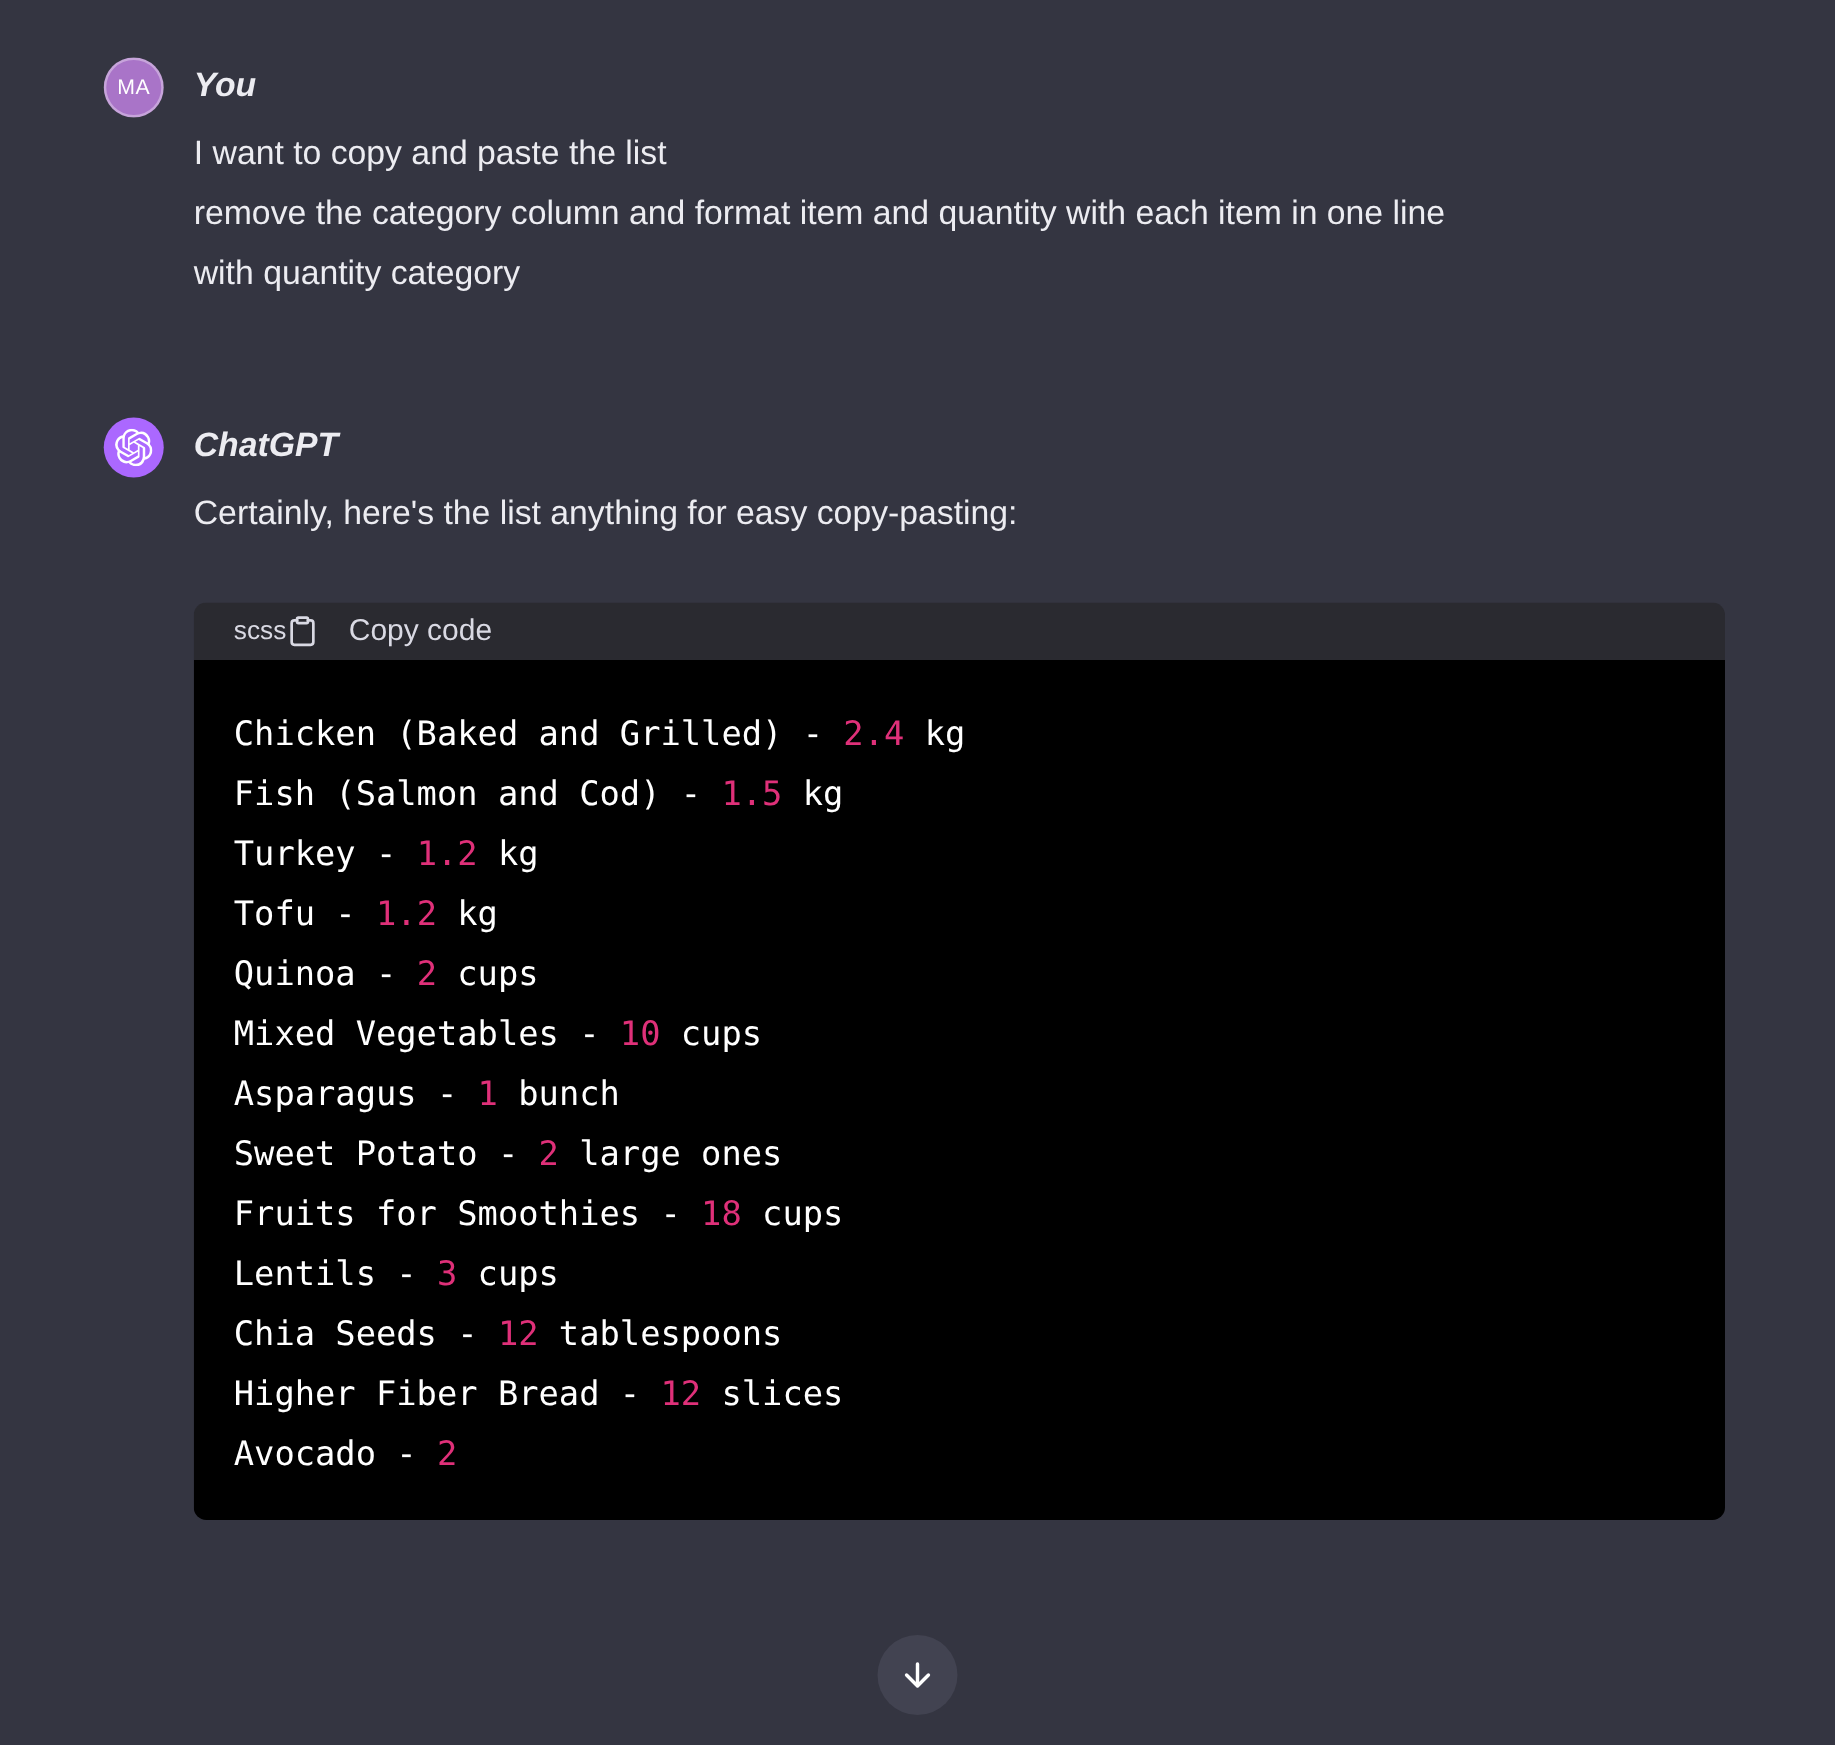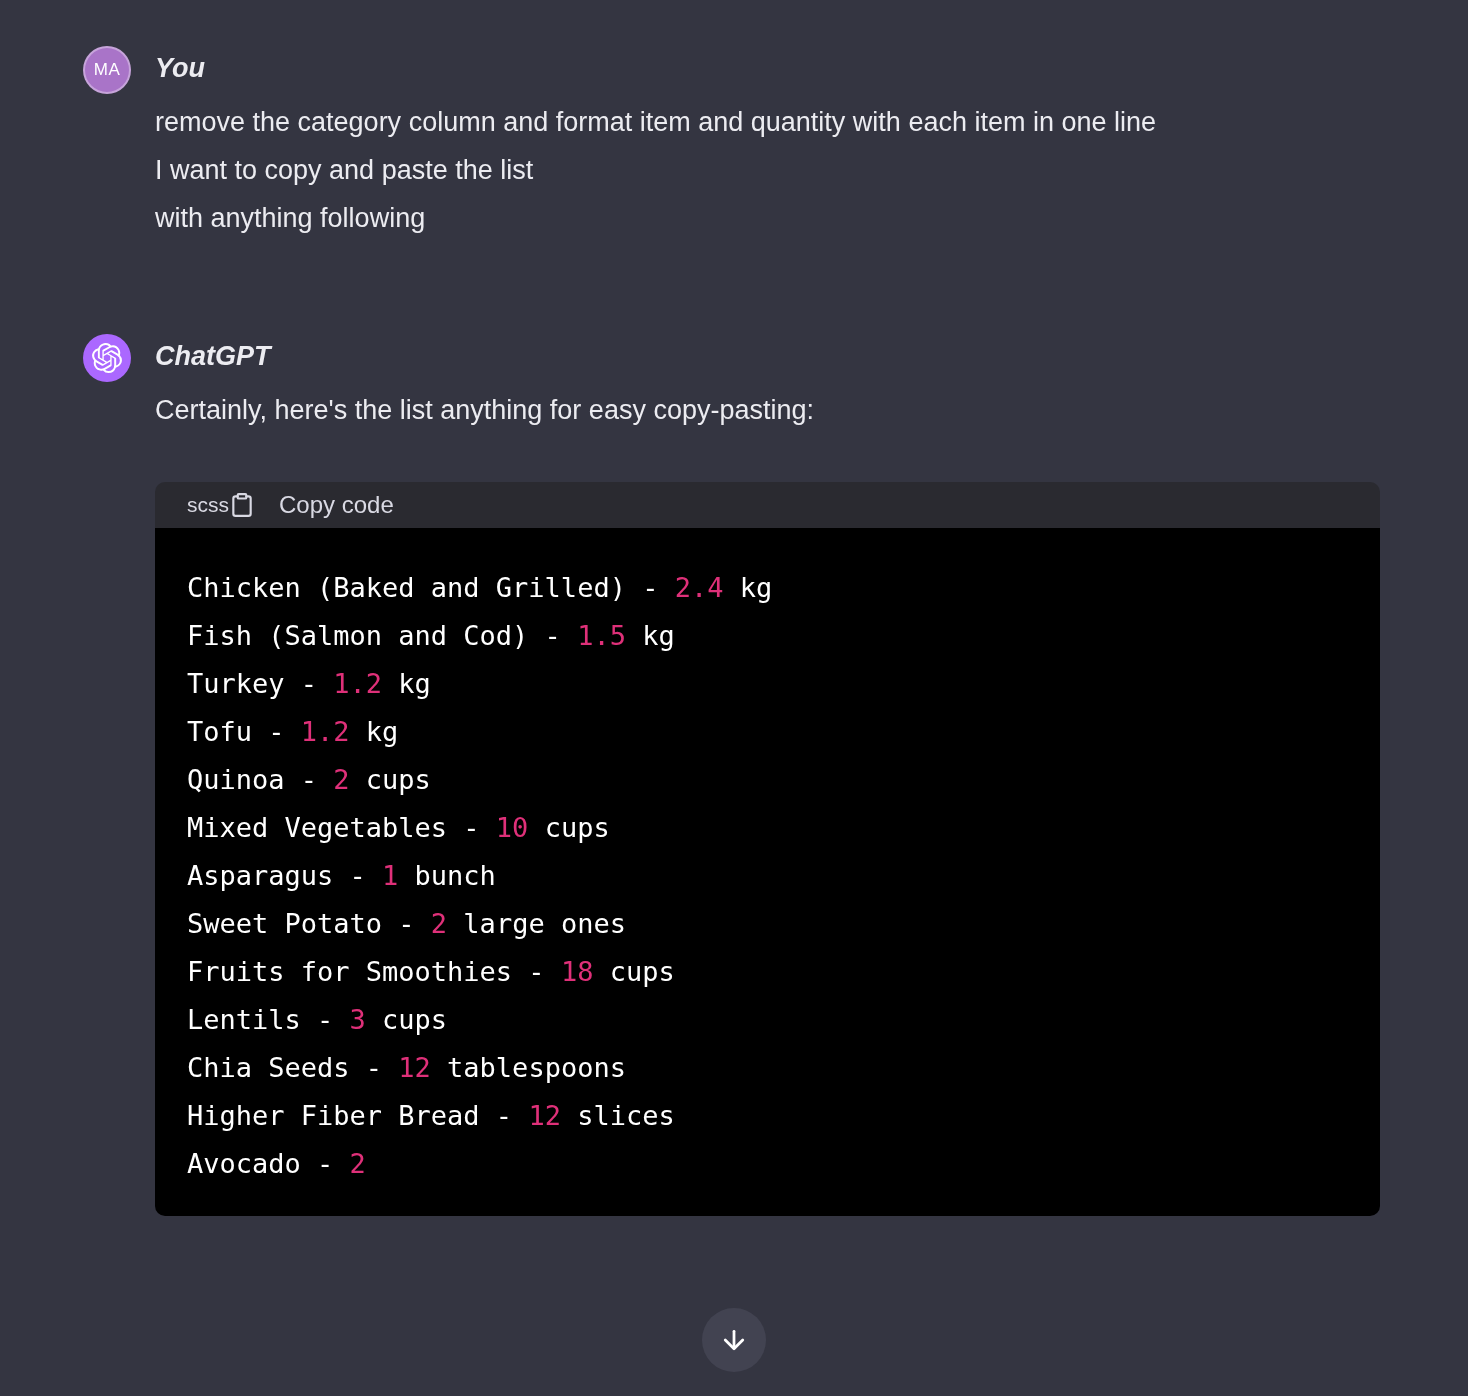--- a/index.html
+++ b/index.html
@@ -82,23 +82,23 @@
 
 <div class="chat">
 
   <div class="message user">
     <div class="avatar user-avatar">
       <span>MA</span>
     </div>
     <div class="msg-body">
       <div class="msg-name">You</div>
       <div class="msg-text">
+          <span class="line">I want to copy and paste the list</span>
           <span class="line">remove the category column and format item and quantity with each item in one line</span>
-          <span class="line">I want to copy and paste the list</span>
-          <span class="line">with anything following</span>
+          <span class="line">with quantity category</span>
         </div>
     </div>
   </div>
 
   <div class="message assistant">
     <div class="avatar gpt-avatar">
       <svg viewBox="0 0 24 24" xmlns="http://www.w3.org/2000/svg" aria-hidden="true">
         <path d="M22.2819 9.8211a5.9847 5.9847 0 0 0-.5157-4.9108 6.0462 6.0462 0 0 0-6.5098-2.9A6.0651 6.0651 0 0 0 4.9807 4.1818a5.9847 5.9847 0 0 0-3.9977 2.9 6.0462 6.0462 0 0 0 .7427 7.0966 5.98 5.98 0 0 0 .511 4.9107 6.051 6.051 0 0 0 6.5146 2.9001A5.9847 5.9847 0 0 0 13.2599 24a6.0557 6.0557 0 0 0 5.7718-4.2058 5.9894 5.9894 0 0 0 3.9977-2.9001 6.0557 6.0557 0 0 0-.7475-7.0729zm-9.022 12.6081a4.4755 4.4755 0 0 1-2.8764-1.0408l.1419-.0804 4.7783-2.7582a.7948.7948 0 0 0 .3927-.6813v-6.7369l2.02 1.1686a.071.071 0 0 1 .038.0615v5.5826a4.504 4.504 0 0 1-4.4945 4.4944zm-9.6607-4.1254a4.4708 4.4708 0 0 1-.5346-3.0137l.142.0852 4.783 2.7582a.7712.7712 0 0 0 .7806 0l5.8428-3.3685v2.3324a.0804.0804 0 0 1-.0332.0615L9.74 19.9502a4.4992 4.4992 0 0 1-6.1408-1.6464zM2.3408 7.8956a4.485 4.485 0 0 1 2.3655-1.9728V11.6a.7664.7664 0 0 0 .3879.6765l5.8144 3.3543-2.0201 1.1685a.0757.0757 0 0 1-.071 0l-4.8303-2.7865A4.504 4.504 0 0 1 2.3408 7.8956zm16.5963 3.8558L13.1038 8.364 15.1192 7.2a.0757.0757 0 0 1 .071 0l4.8303 2.7913a4.4944 4.4944 0 0 1-.6765 8.1042v-5.6772a.79.79 0 0 0-.407-.667zm2.0107-3.0231l-.142-.0852-4.7735-2.7818a.7759.7759 0 0 0-.7854 0L9.409 9.2297V6.8974a.0662.0662 0 0 1 .0284-.0615l4.8303-2.7866a4.4992 4.4992 0 0 1 6.6802 4.66zM8.3065 12.863l-2.02-1.1638a.0804.0804 0 0 1-.038-.0567V6.0742a4.4992 4.4992 0 0 1 7.3757-3.4537l-.142.0805L8.704 5.459a.7948.7948 0 0 0-.3927.6813zm1.0976-2.3654l2.602-1.4998 2.6069 1.4998v2.9994l-2.5974 1.4997-2.6067-1.4997z"></path>
       </svg>
     </div>

